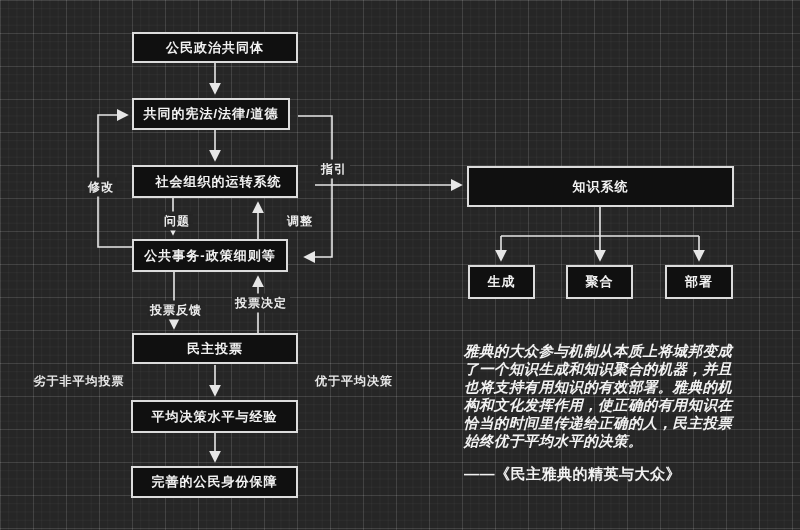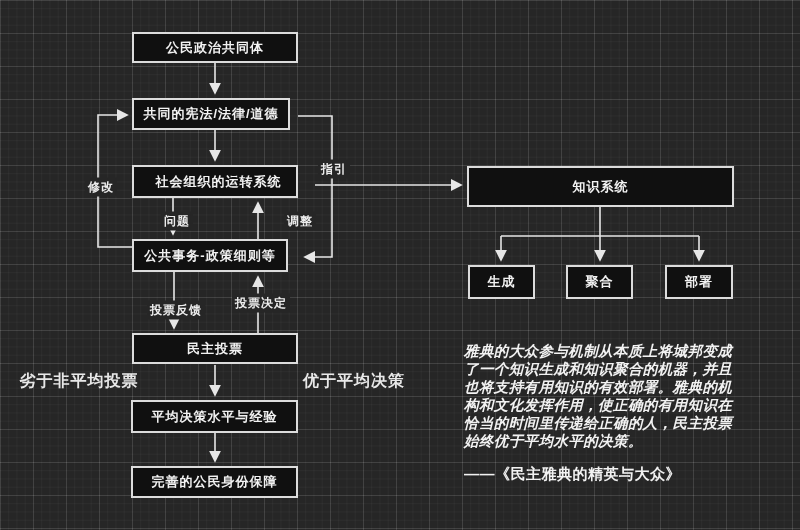--- a/index.html
+++ b/index.html
@@ -27,21 +27,21 @@
     white-space:nowrap;letter-spacing:1px;
   }
   .edge-label{
     position:absolute;transform:translate(-50%,-50%);
     background:#262626;color:#ededed;
     font-size:12px;font-weight:bold;white-space:nowrap;
     padding:1px 3px;letter-spacing:1px;
   }
   .side-note{
     position:absolute;transform:translate(-50%,-50%);
-    color:#e8e8e8;font-size:16px;font-weight:bold;white-space:nowrap;
+    color:#e8e8e8;font-size:12px;font-weight:bold;white-space:nowrap;
     letter-spacing:1px;
   }
   .quote{
     position:absolute;left:464px;top:342px;width:300px;
     color:#f2f2f2;font-weight:bold;font-size:14.5px;line-height:18px;
     letter-spacing:0.4px;
   }
   .quote .line{white-space:nowrap;font-style:italic;}
   .citation{
     position:absolute;left:464px;top:465px;

